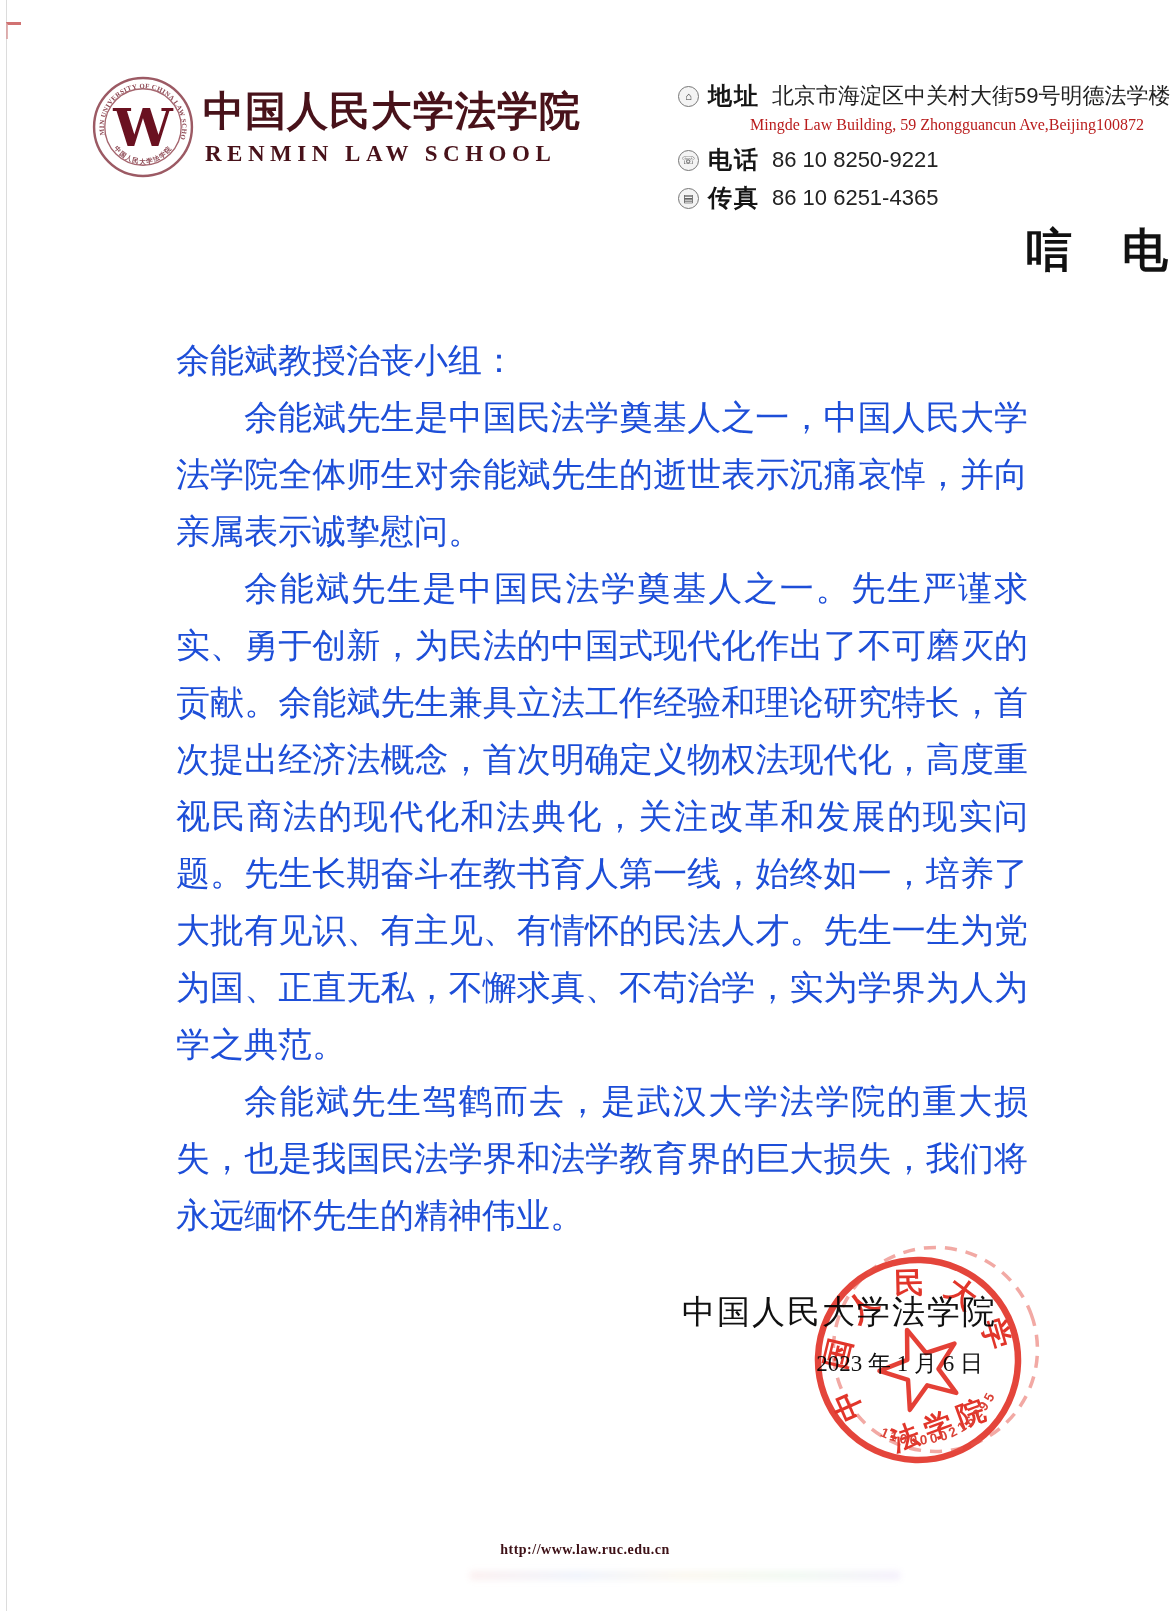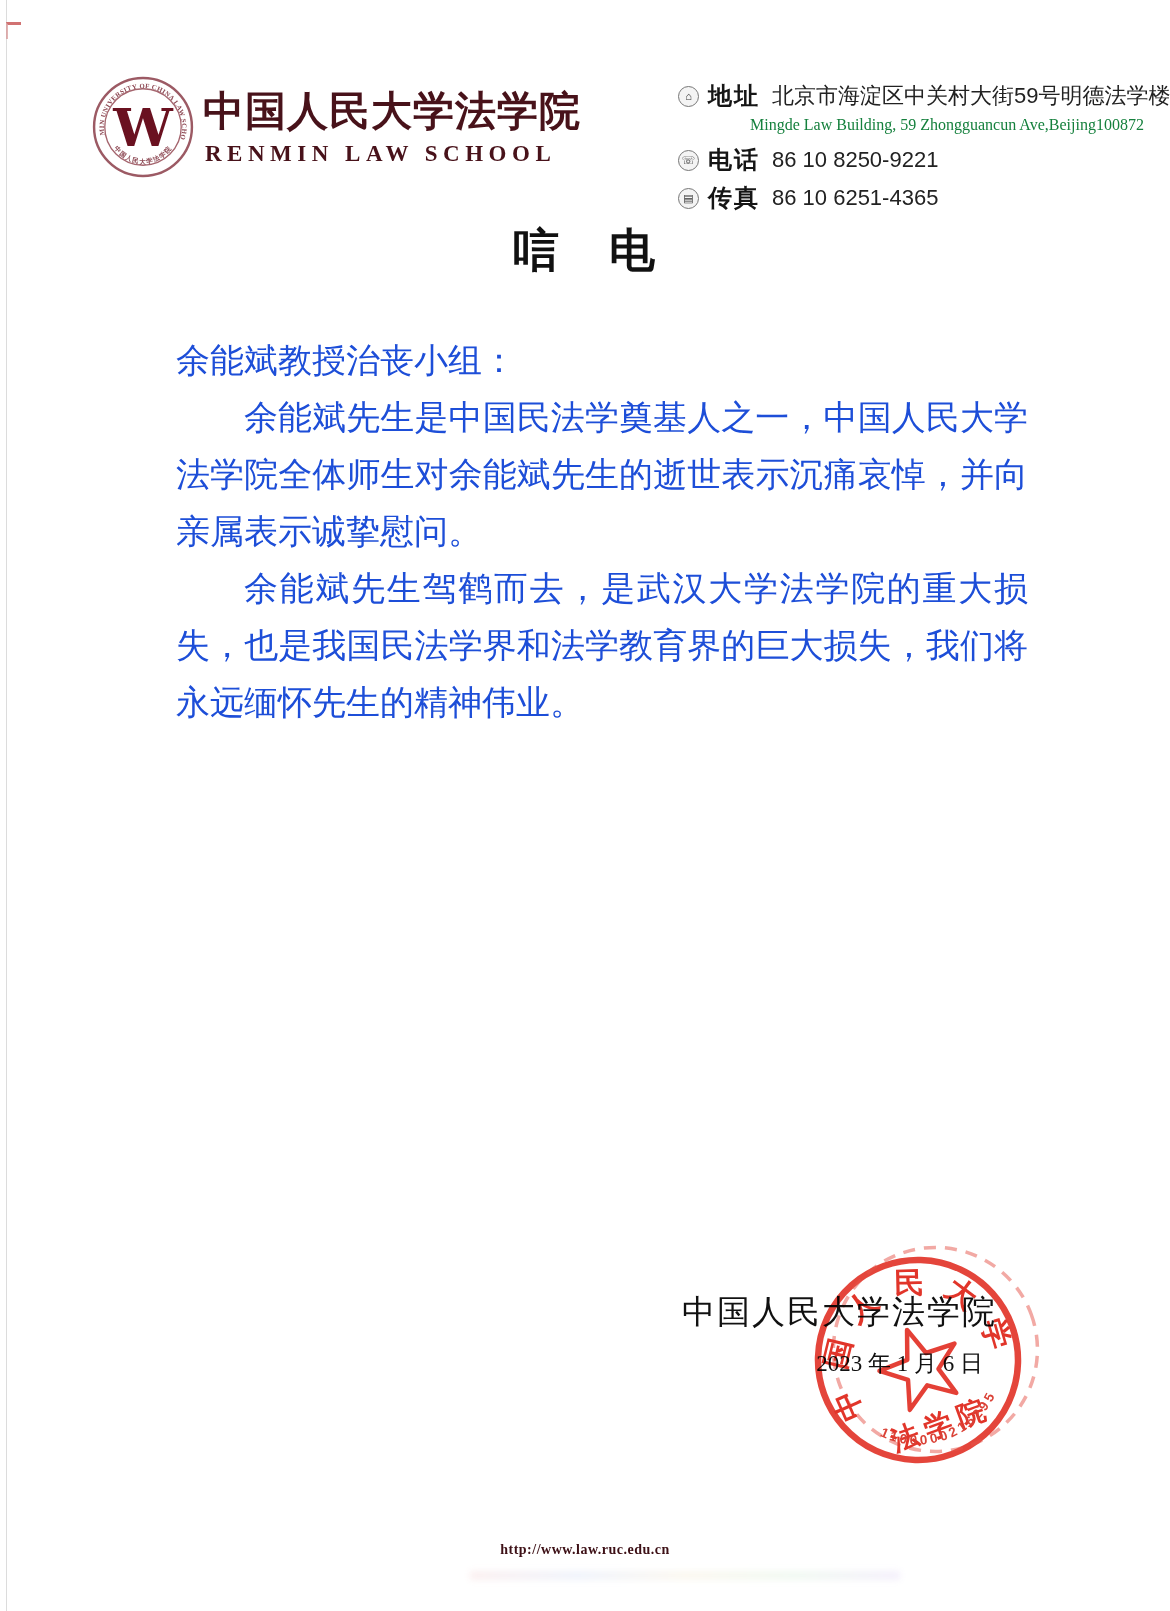--- a/index.html
+++ b/index.html
@@ -22,25 +22,25 @@
   .brand-en{position:absolute; left:205px; top:141px; font-size:23px; font-weight:bold;
     color:#48121a; letter-spacing:5.5px; white-space:nowrap;}
 
   .contact{position:absolute; left:678px; top:80px; width:440px; font-family:"Liberation Sans", sans-serif;}
   .contact-row{display:flex; align-items:center; margin-bottom:6px;}
   .circle-icon{flex:0 0 auto; width:19px; height:19px; border:1px solid #777; border-radius:50%;
     font-size:11px; line-height:19px; text-align:center; color:#333; margin-right:9px;
     background:#f4f4f4;}
   .contact-label{font-weight:bold; font-size:24px; color:#151515; margin-right:12px; letter-spacing:2px; white-space:nowrap;}
   .contact-value{font-size:22px; color:#222; white-space:nowrap;}
-  .contact-en{margin:-2px 0 10px 72px; font-size:16px; color:#15803d;
+  .contact-en{margin:-2px 0 10px 72px; font-size:16px; color:#b91c1c;
     font-family:"Liberation Serif", serif; white-space:nowrap;}
 
   
-  .doc-title{position:absolute; left:0; top:220px; width:100%; text-align:center;
+  .doc-title{position:absolute; left:0; top:220px; width:100%; text-align:right;
     font-size:46px; font-weight:bold; color:#111; letter-spacing:2px;}
 
   
   .letter-body{position:absolute; left:176px; top:332px; width:852px;
     font-size:34px; line-height:57px; text-align:justify; color:#1d4ed8;}
   .letter-body p{margin:0; text-indent:68px;}
   .letter-body .salutation{text-indent:0;}
 
   
   .closing-signature{position:absolute; left:400px; right:173px; top:1290px;
@@ -100,20 +100,21 @@
       <span class="contact-label">传真</span>
       <span class="contact-value">86 10 6251-4365</span>
     </div>
   </div>
 
   <div class="doc-title">唁　电</div>
 
   <div class="letter-body">
     <p class="salutation">余能斌教授治丧小组：</p>
     <p>余能斌先生是中国民法学奠基人之一，中国人民大学法学院全体师生对余能斌先生的逝世表示沉痛哀悼，并向亲属表示诚挚慰问。</p>
+    <p>余能斌先生是中国民法学奠基人之一。先生严谨求实、勇于创新，为民法的中国式现代化作出了不可磨灭的贡献。余能斌先生兼具立法工作经验和理论研究特长，首次提出经济法概念，首次明确定义物权法现代化，高度重视民商法的现代化和法典化，关注改革和发展的现实问题。先生长期奋斗在教书育人第一线，始终如一，培养了大批有见识、有主见、有情怀的民法人才。先生一生为党为国、正直无私，不懈求真、不苟治学，实为学界为人为学之典范。</p>
     <p>余能斌先生驾鹤而去，是武汉大学法学院的重大损失，也是我国民法学界和法学教育界的巨大损失，我们将永远缅怀先生的精神伟业。</p>
   </div>
 
   <div class="closing-signature">中国人民大学法学院</div>
   <div class="closing-date">2023 年 1 月 6 日</div>
 
   <svg class="seal-svg" viewBox="-150 -150 300 300">
     <g transform="rotate(-20)" stroke-linejoin="round">
       <circle cx="0" cy="0" r="100" fill="none" stroke="#e0281c" stroke-width="6.5" opacity="0.92"></circle>
       <circle cx="20" cy="-4" r="102" fill="none" stroke="#e4483c" stroke-width="3.5" stroke-dasharray="12 9" opacity="0.5"></circle>

